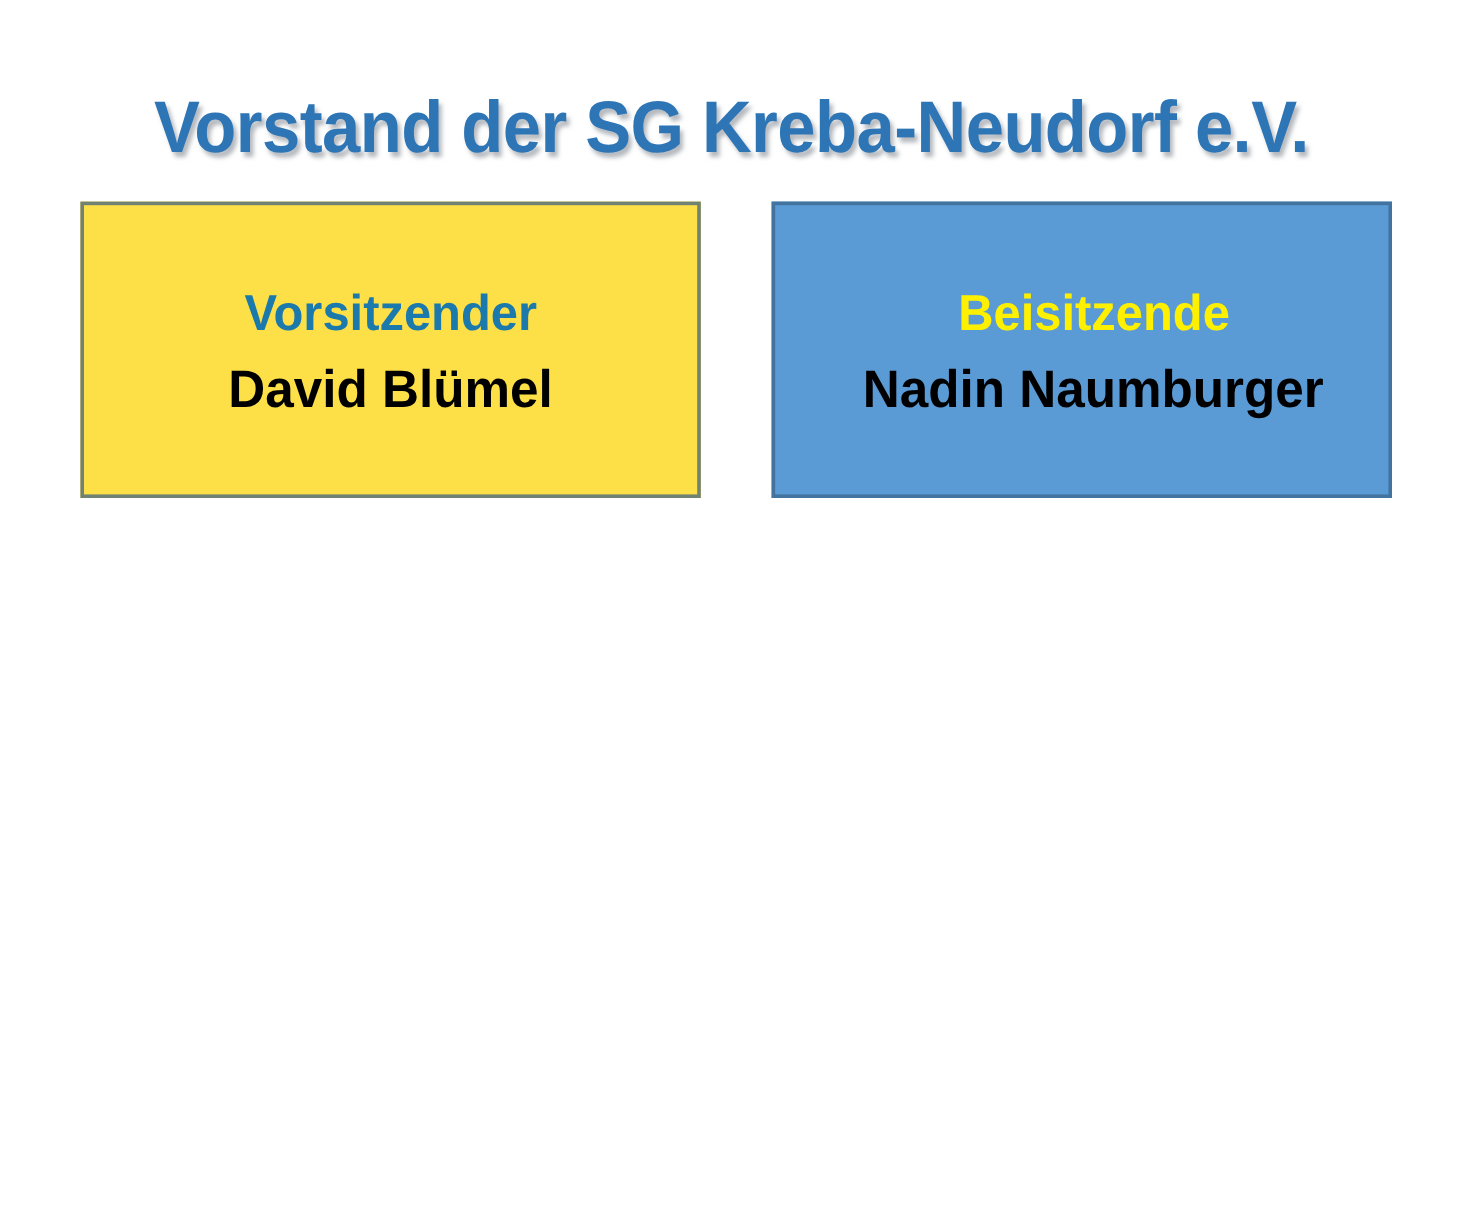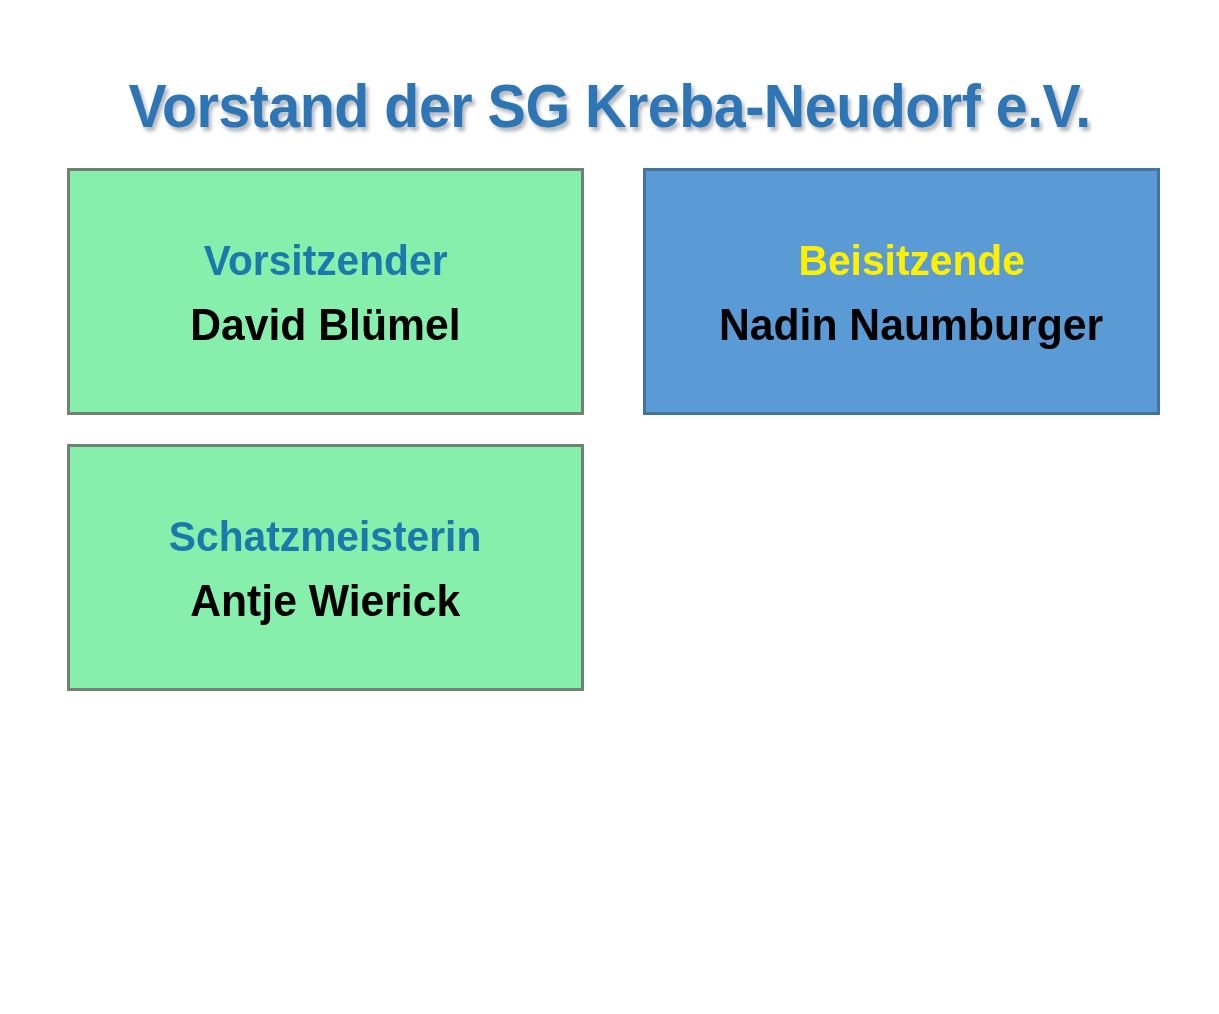--- a/index.html
+++ b/index.html
@@ -53,21 +53,21 @@
     display: flex;
     flex-direction: column;
     align-items: center;
     justify-content: center;
     padding-top: 26px;
     padding-bottom: 22px;
     overflow: hidden;
   }
 
   .role-card.yellow {
-    background: #86efac;
+    background: #fde047;
     border: 3px solid #6F8274;
   }
 
   .role-card.blue {
     background: #5B9BD5;
     border: 3px solid #43739f;
     padding-left: 20px;
   }
 
   .role-title {
@@ -102,19 +102,15 @@
     <div class="role-name">David Blümel</div>
   </div>
 
 
   <div class="role-card blue">
     <div class="role-title">Beisitzende</div>
     <div class="role-name">Nadin Naumburger</div>
   </div>
 
 
-  <div class="role-card yellow">
-    <div class="role-title">Schatzmeisterin</div>
-    <div class="role-name">Antje Wierick</div>
-  </div>
 
 
 </div>
 
 </body></html>

